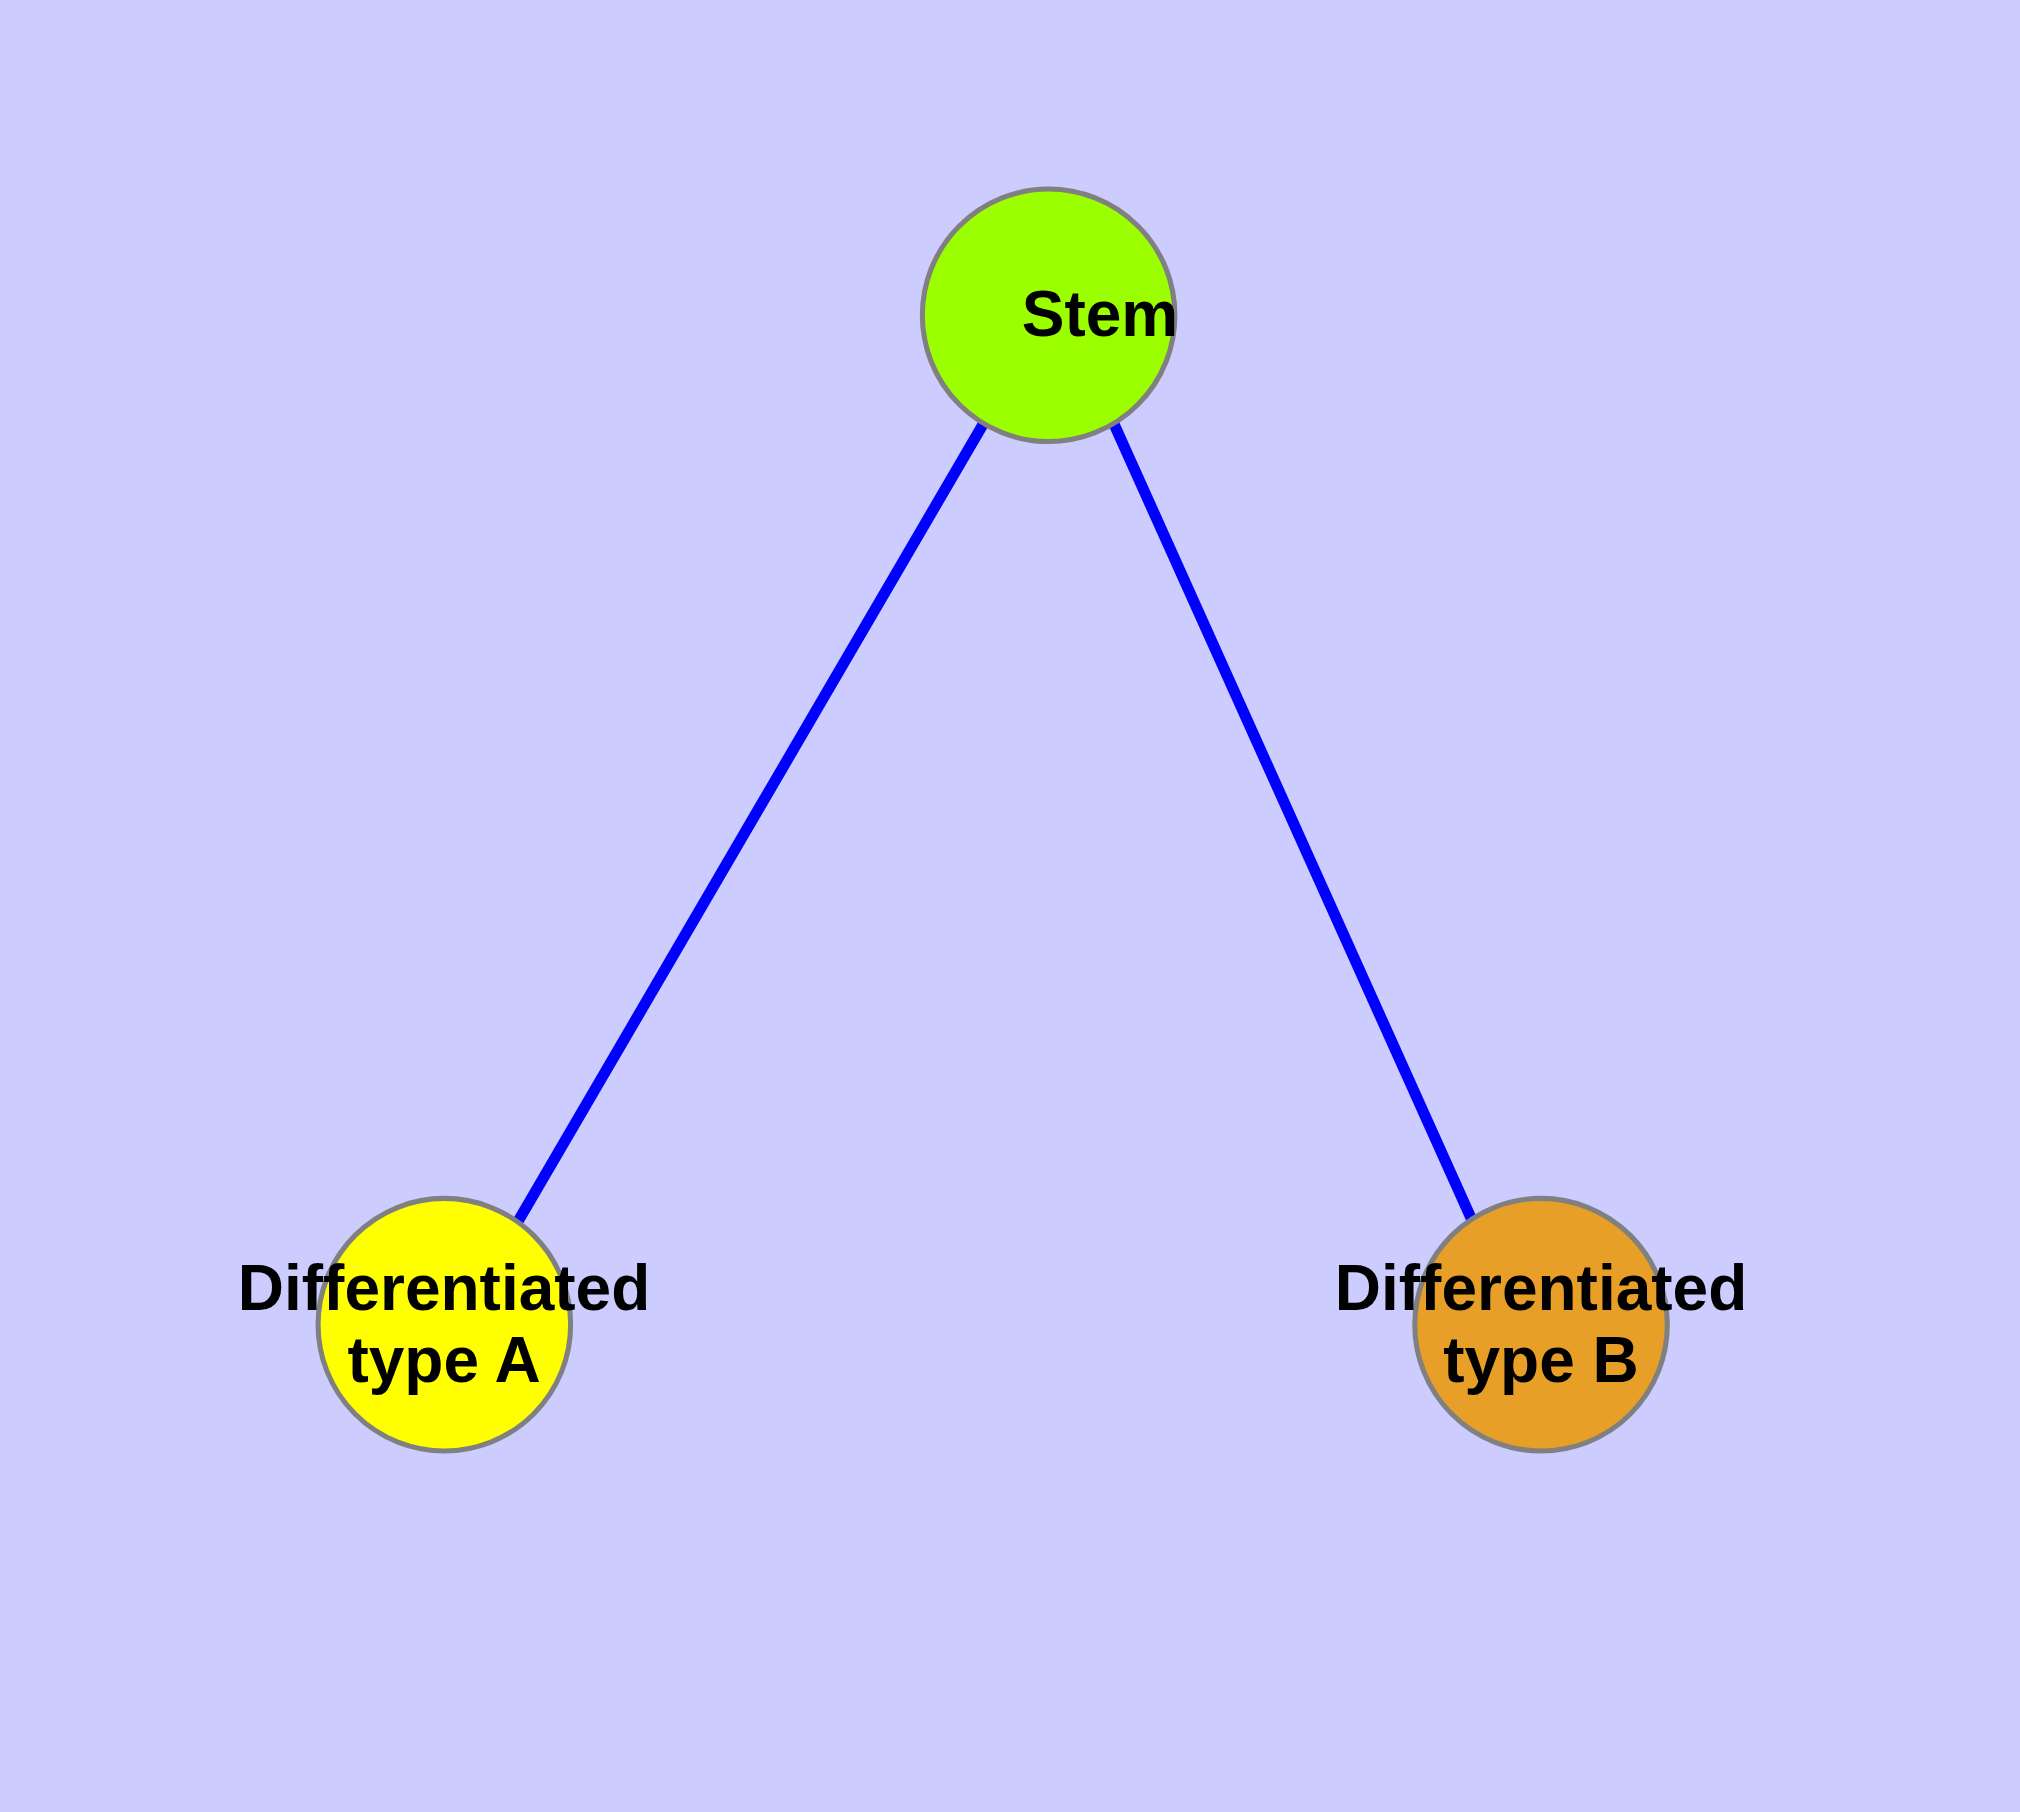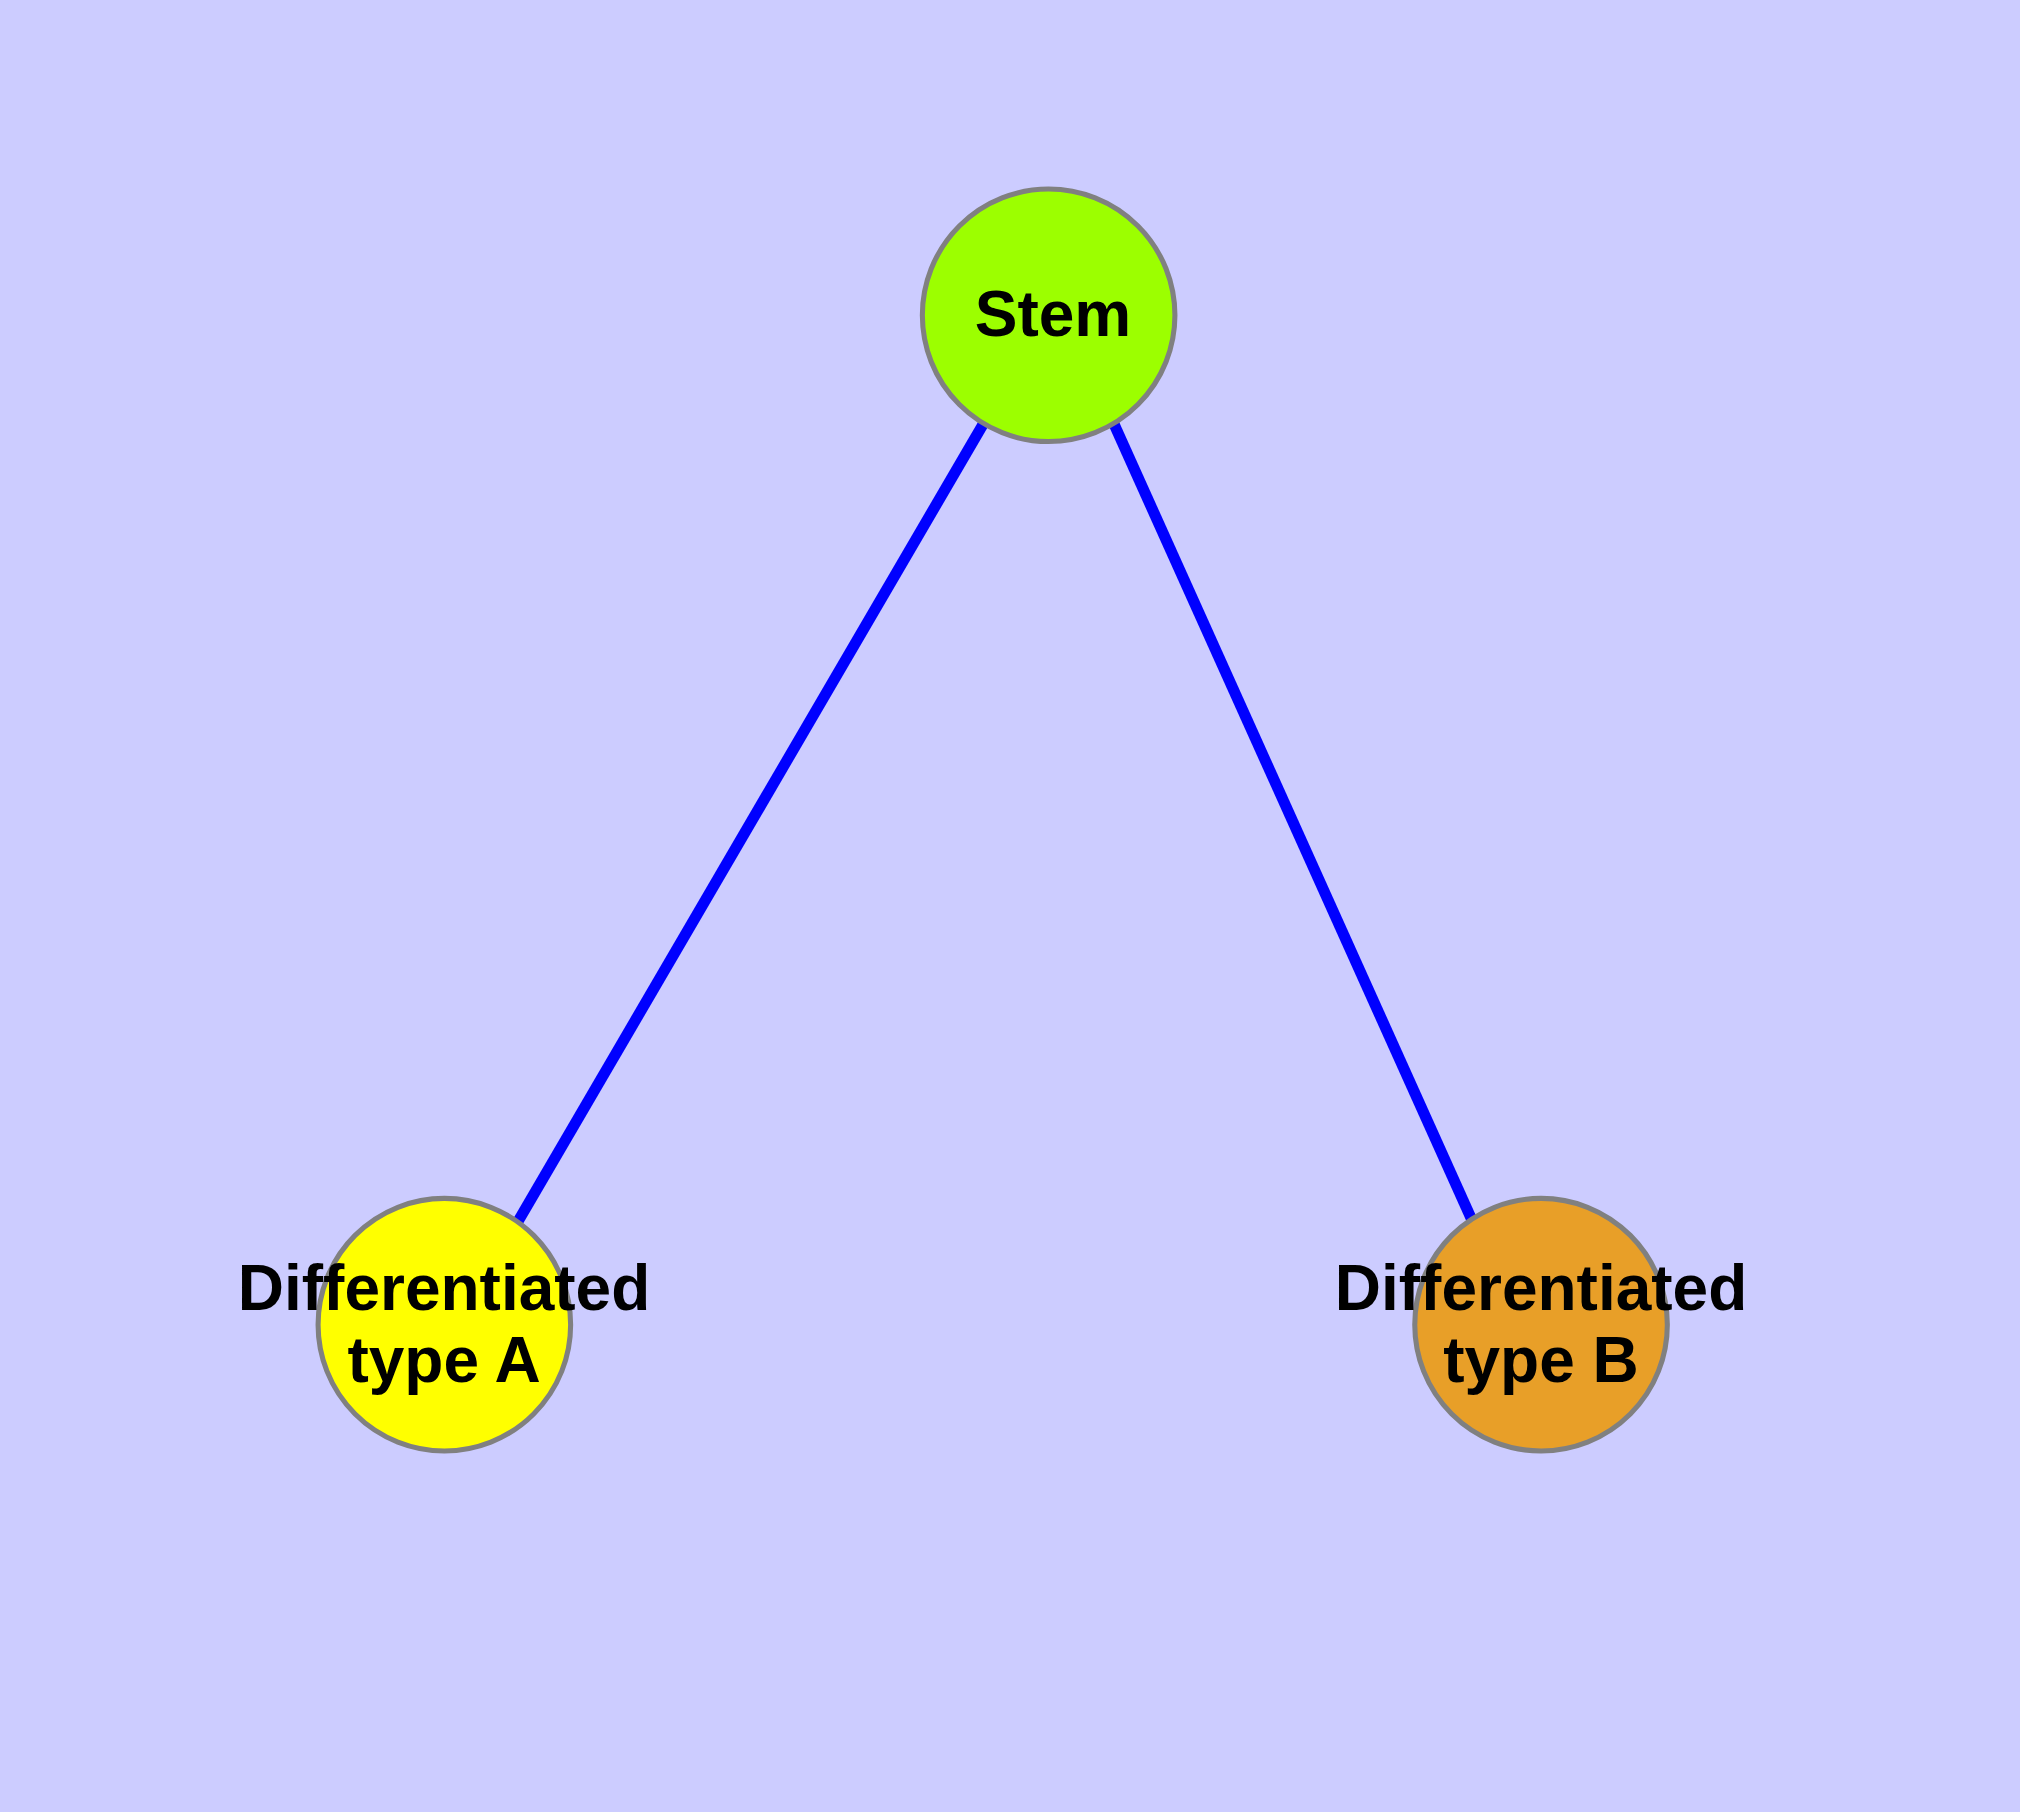--- a/index.html
+++ b/index.html
@@ -48,20 +48,20 @@
       <line id="edge-1" stroke="#0000ff" stroke-width="13" stroke-linecap="butt" x1="1314" y1="500" x2="1738" y2="1443"></line>
     </g>
 
     <g id="nodes-group">
       <circle id="node-0" stroke="#808080" stroke-width="6" cx="1237" cy="372" r="149" fill="#9cff00"></circle>
       <circle id="node-1" stroke="#808080" stroke-width="6" cx="524" cy="1563" r="149" fill="#ffff00"></circle>
       <circle id="node-2" stroke="#808080" stroke-width="6" cx="1818" cy="1563" r="149" fill="#e89f28"></circle>
     </g>
   </svg>
 
-  <div class="node-label" id="label-0" style="left: 1053px; top: 315px; font-size: 64px; color: rgb(0, 0, 0);">Stem</div>
+  <div class="node-label" id="label-0" style="left: 1100px; top: 315px; font-size: 64px; color: rgb(0, 0, 0);">Stem</div>
   <div class="node-label" id="label-1" style="left: 444px; top: 1325px; font-size: 64px; color: rgb(0, 0, 0);">Differentiated
 type A</div>
   <div class="node-label" id="label-2" style="left: 1541px; top: 1325px; font-size: 64px; color: rgb(0, 0, 0);">Differentiated
 type B</div>
 
 </div>
 
 
 </body></html>

